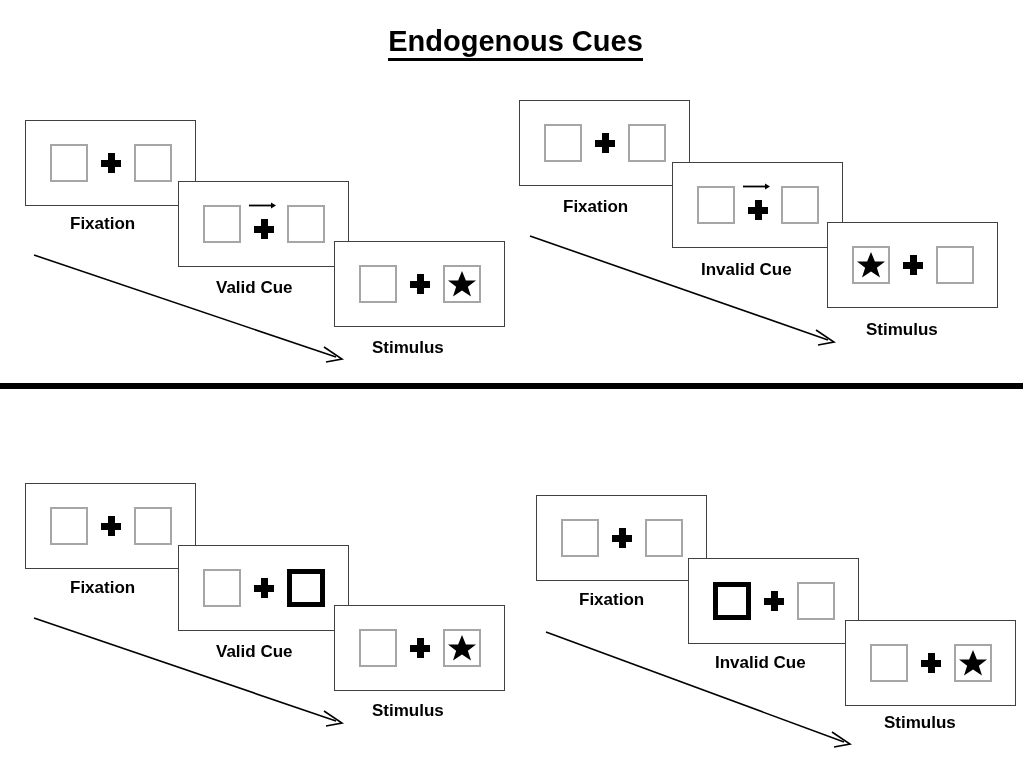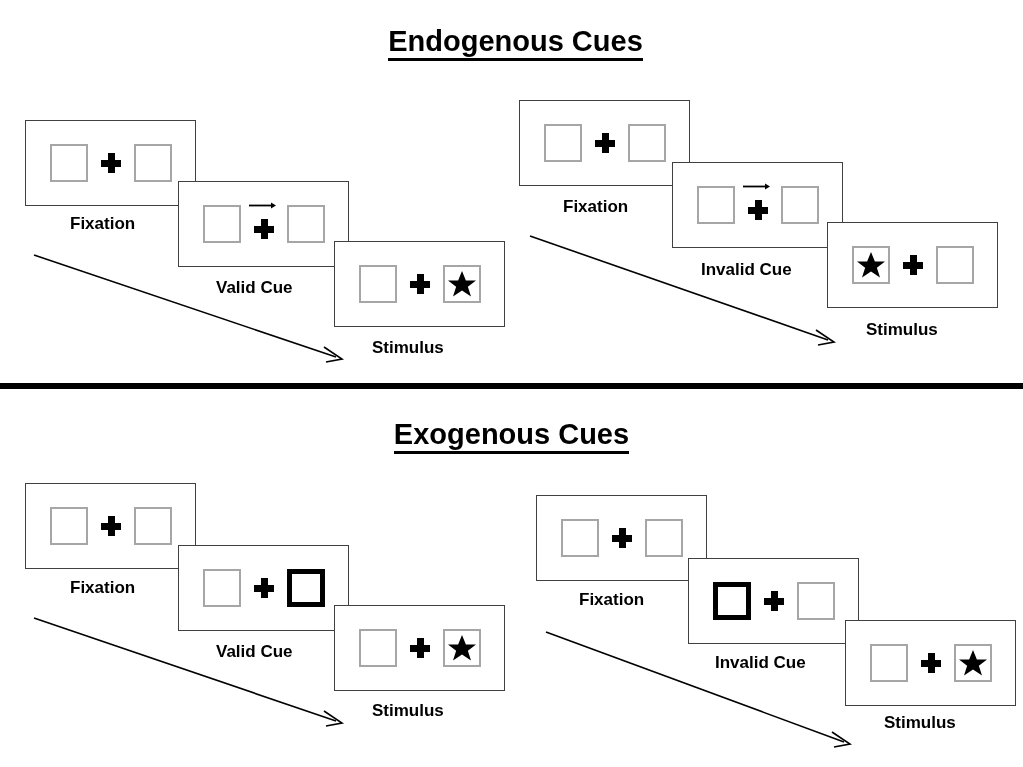--- a/index.html
+++ b/index.html
@@ -238,23 +238,20 @@
   </div>
   <div class="caption" style="left:866px; top:320px; z-index:6;">Stimulus</div>
 
   <svg class="flow-arrow" style="left:0; top:0; width:1023px; height:390px; z-index:1;">
     <line x1="530" y1="236" x2="828" y2="340" stroke="#000" stroke-width="1.6"></line>
     <polyline points="816,330 834,342 818,345" fill="none" stroke="#000" stroke-width="1.6"></polyline>
   </svg>
 
   <div class="divider" style="top:383px; z-index:10;"></div>
 
-  <div class="section-title" style="left:0; top:418px;">
-    <span>Exogenous Cues</span>
-  </div>
 
   <div class="frame" style="left:25px; top:483px; width:171px; height:86px; z-index:3;">
     <div class="frame-inner">
       <div class="slot"></div>
       <div class="center-col">
         <div class="plus"></div>
       </div>
       <div class="slot"></div>
     </div>
   </div>

